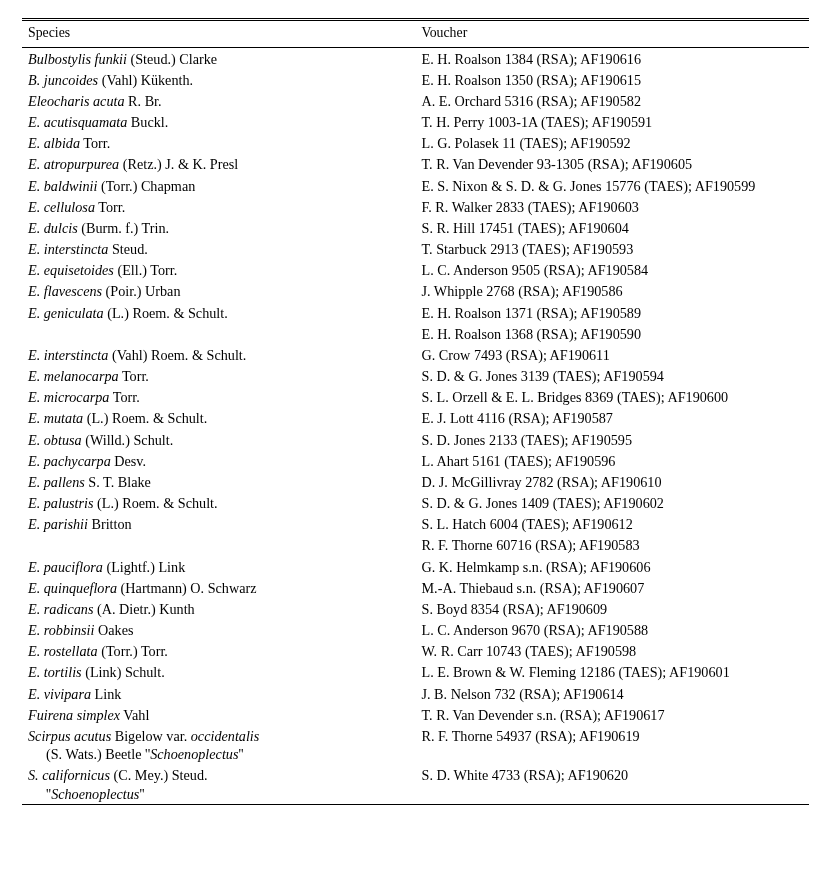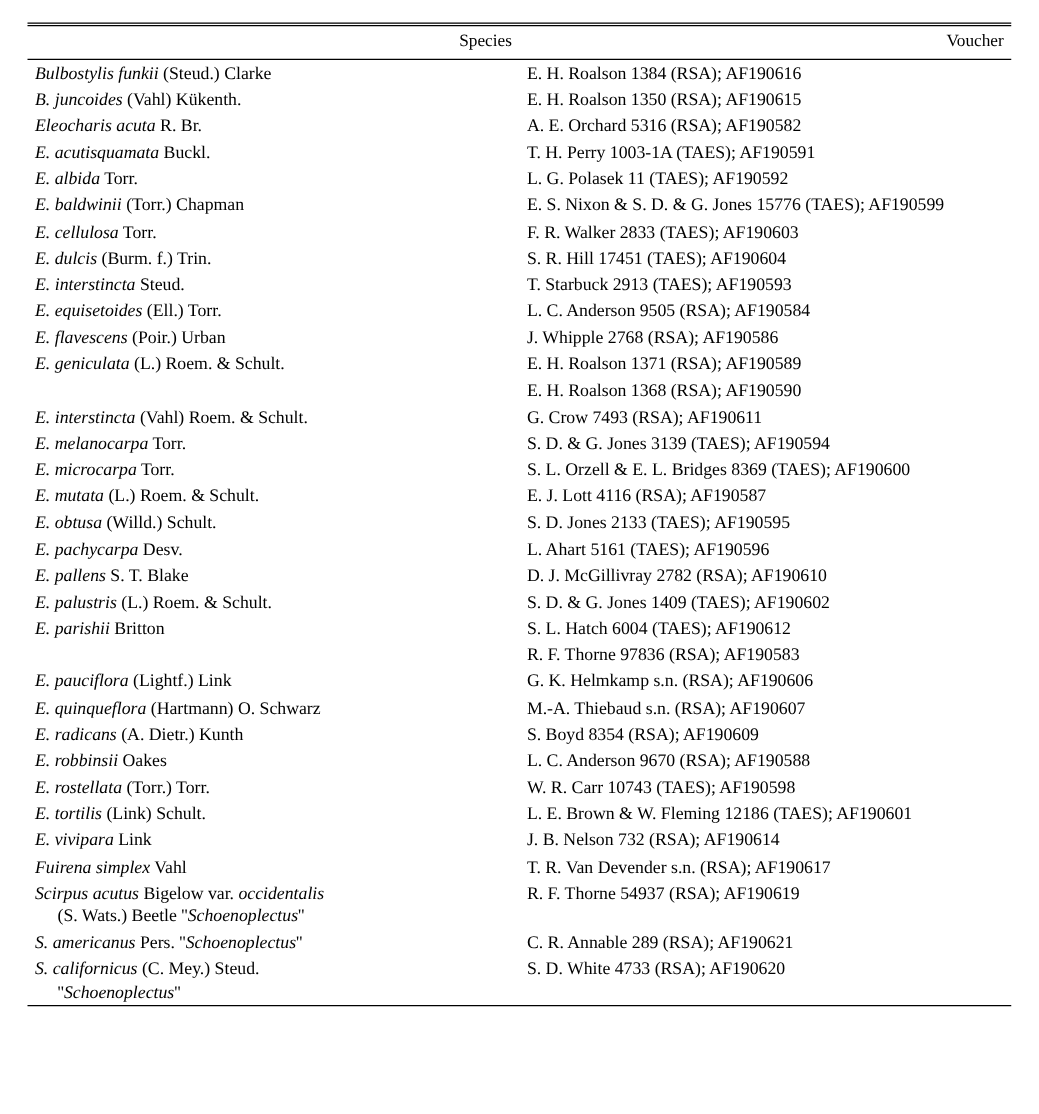--- a/index.html
+++ b/index.html
@@ -13,21 +13,21 @@
     box-sizing: border-box;
   }
   .tbl {
     border-collapse: collapse;
     width: 100%;
     border-top: 3px double #000;
     border-bottom: 1px solid #000;
   }
   .tbl thead th {
     font-weight: 400;
-    text-align: right;
+    text-align: left;
     padding: 4px 6px 6px;
     border-bottom: 1px solid #000;
     font-size: 13.8px;
   }
   .tbl td {
     padding: 1.5px 6px;
     vertical-align: top;
     line-height: 1.28;
   }
   td.sp { width: 50%; margin-left: 44px; }
@@ -58,20 +58,24 @@
         <td class="sp"><span class="nm">Eleocharis acuta</span> R. Br.</td>
         <td class="vo">A. E. Orchard 5316 (RSA); AF190582</td>
       </tr>
       <tr>
         <td class="sp"><span class="nm">E. acutisquamata</span> Buckl.</td>
         <td class="vo">T. H. Perry 1003-1A (TAES); AF190591</td>
       </tr>
       <tr>
         <td class="sp"><span class="nm">E. albida</span> Torr.</td>
         <td class="vo">L. G. Polasek 11 (TAES); AF190592</td>
+      </tr>
+      <tr>
+        <td class="sp"><span class="nm">E. atropurpurea</span> (Retz.) J. &amp; K. Presl</td>
+        <td class="vo">T. R. Van Devender 93-1305 (RSA); AF190605</td>
       </tr>
       <tr>
         <td class="sp"><span class="nm">E. baldwinii</span> (Torr.) Chapman</td>
         <td class="vo">E. S. Nixon &amp; S. D. &amp; G. Jones 15776 (TAES); AF190599</td>
       </tr>
       <tr>
         <td class="sp"><span class="nm">E. cellulosa</span> Torr.</td>
         <td class="vo">F. R. Walker 2833 (TAES); AF190603</td>
       </tr>
       <tr>
@@ -129,21 +133,21 @@
       <tr>
         <td class="sp"><span class="nm">E. palustris</span> (L.) Roem. &amp; Schult.</td>
         <td class="vo">S. D. &amp; G. Jones 1409 (TAES); AF190602</td>
       </tr>
       <tr>
         <td class="sp"><span class="nm">E. parishii</span> Britton</td>
         <td class="vo">S. L. Hatch 6004 (TAES); AF190612</td>
       </tr>
       <tr>
         <td class="sp"></td>
-        <td class="vo">R. F. Thorne 97836 (RSA); AF190583</td>
+        <td class="vo">R. F. Thorne 60716 (RSA); AF190583</td>
       </tr>
       <tr>
         <td class="sp"><span class="nm">E. pauciflora</span> (Lightf.) Link</td>
         <td class="vo">G. K. Helmkamp s.n. (RSA); AF190606</td>
       </tr>
       <tr>
         <td class="sp"><span class="nm">E. quinqueflora</span> (Hartmann) O. Schwarz</td>
         <td class="vo">M.-A. Thiebaud s.n. (RSA); AF190607</td>
       </tr>
       <tr>
@@ -168,21 +172,17 @@
       </tr>
       <tr>
         <td class="sp"><span class="nm">Fuirena simplex</span> Vahl</td>
         <td class="vo">T. R. Van Devender s.n. (RSA); AF190617</td>
       </tr>
       <tr>
         <td class="sp"><span class="nm">Scirpus acutus</span> Bigelow var. <span class="nm">occidentalis</span><br><span class="indent">(S. Wats.) Beetle ''<span class="nm">Schoenoplectus</span>''</span></td>
         <td class="vo">R. F. Thorne 54937 (RSA); AF190619</td>
       </tr>
       <tr>
-        <td class="sp"><span class="nm">S. americanus</span> Pers. ''<span class="nm">Schoenoplectus</span>''</td>
-        <td class="vo">C. R. Annable 289 (RSA); AF190621</td>
-      </tr>
-      <tr>
         <td class="sp"><span class="nm">S. californicus</span> (C. Mey.) Steud.<br><span class="indent">''<span class="nm">Schoenoplectus</span>''</span></td>
         <td class="vo">S. D. White 4733 (RSA); AF190620</td>
       </tr>
     </tbody>
 </table>
 
 </body></html>

